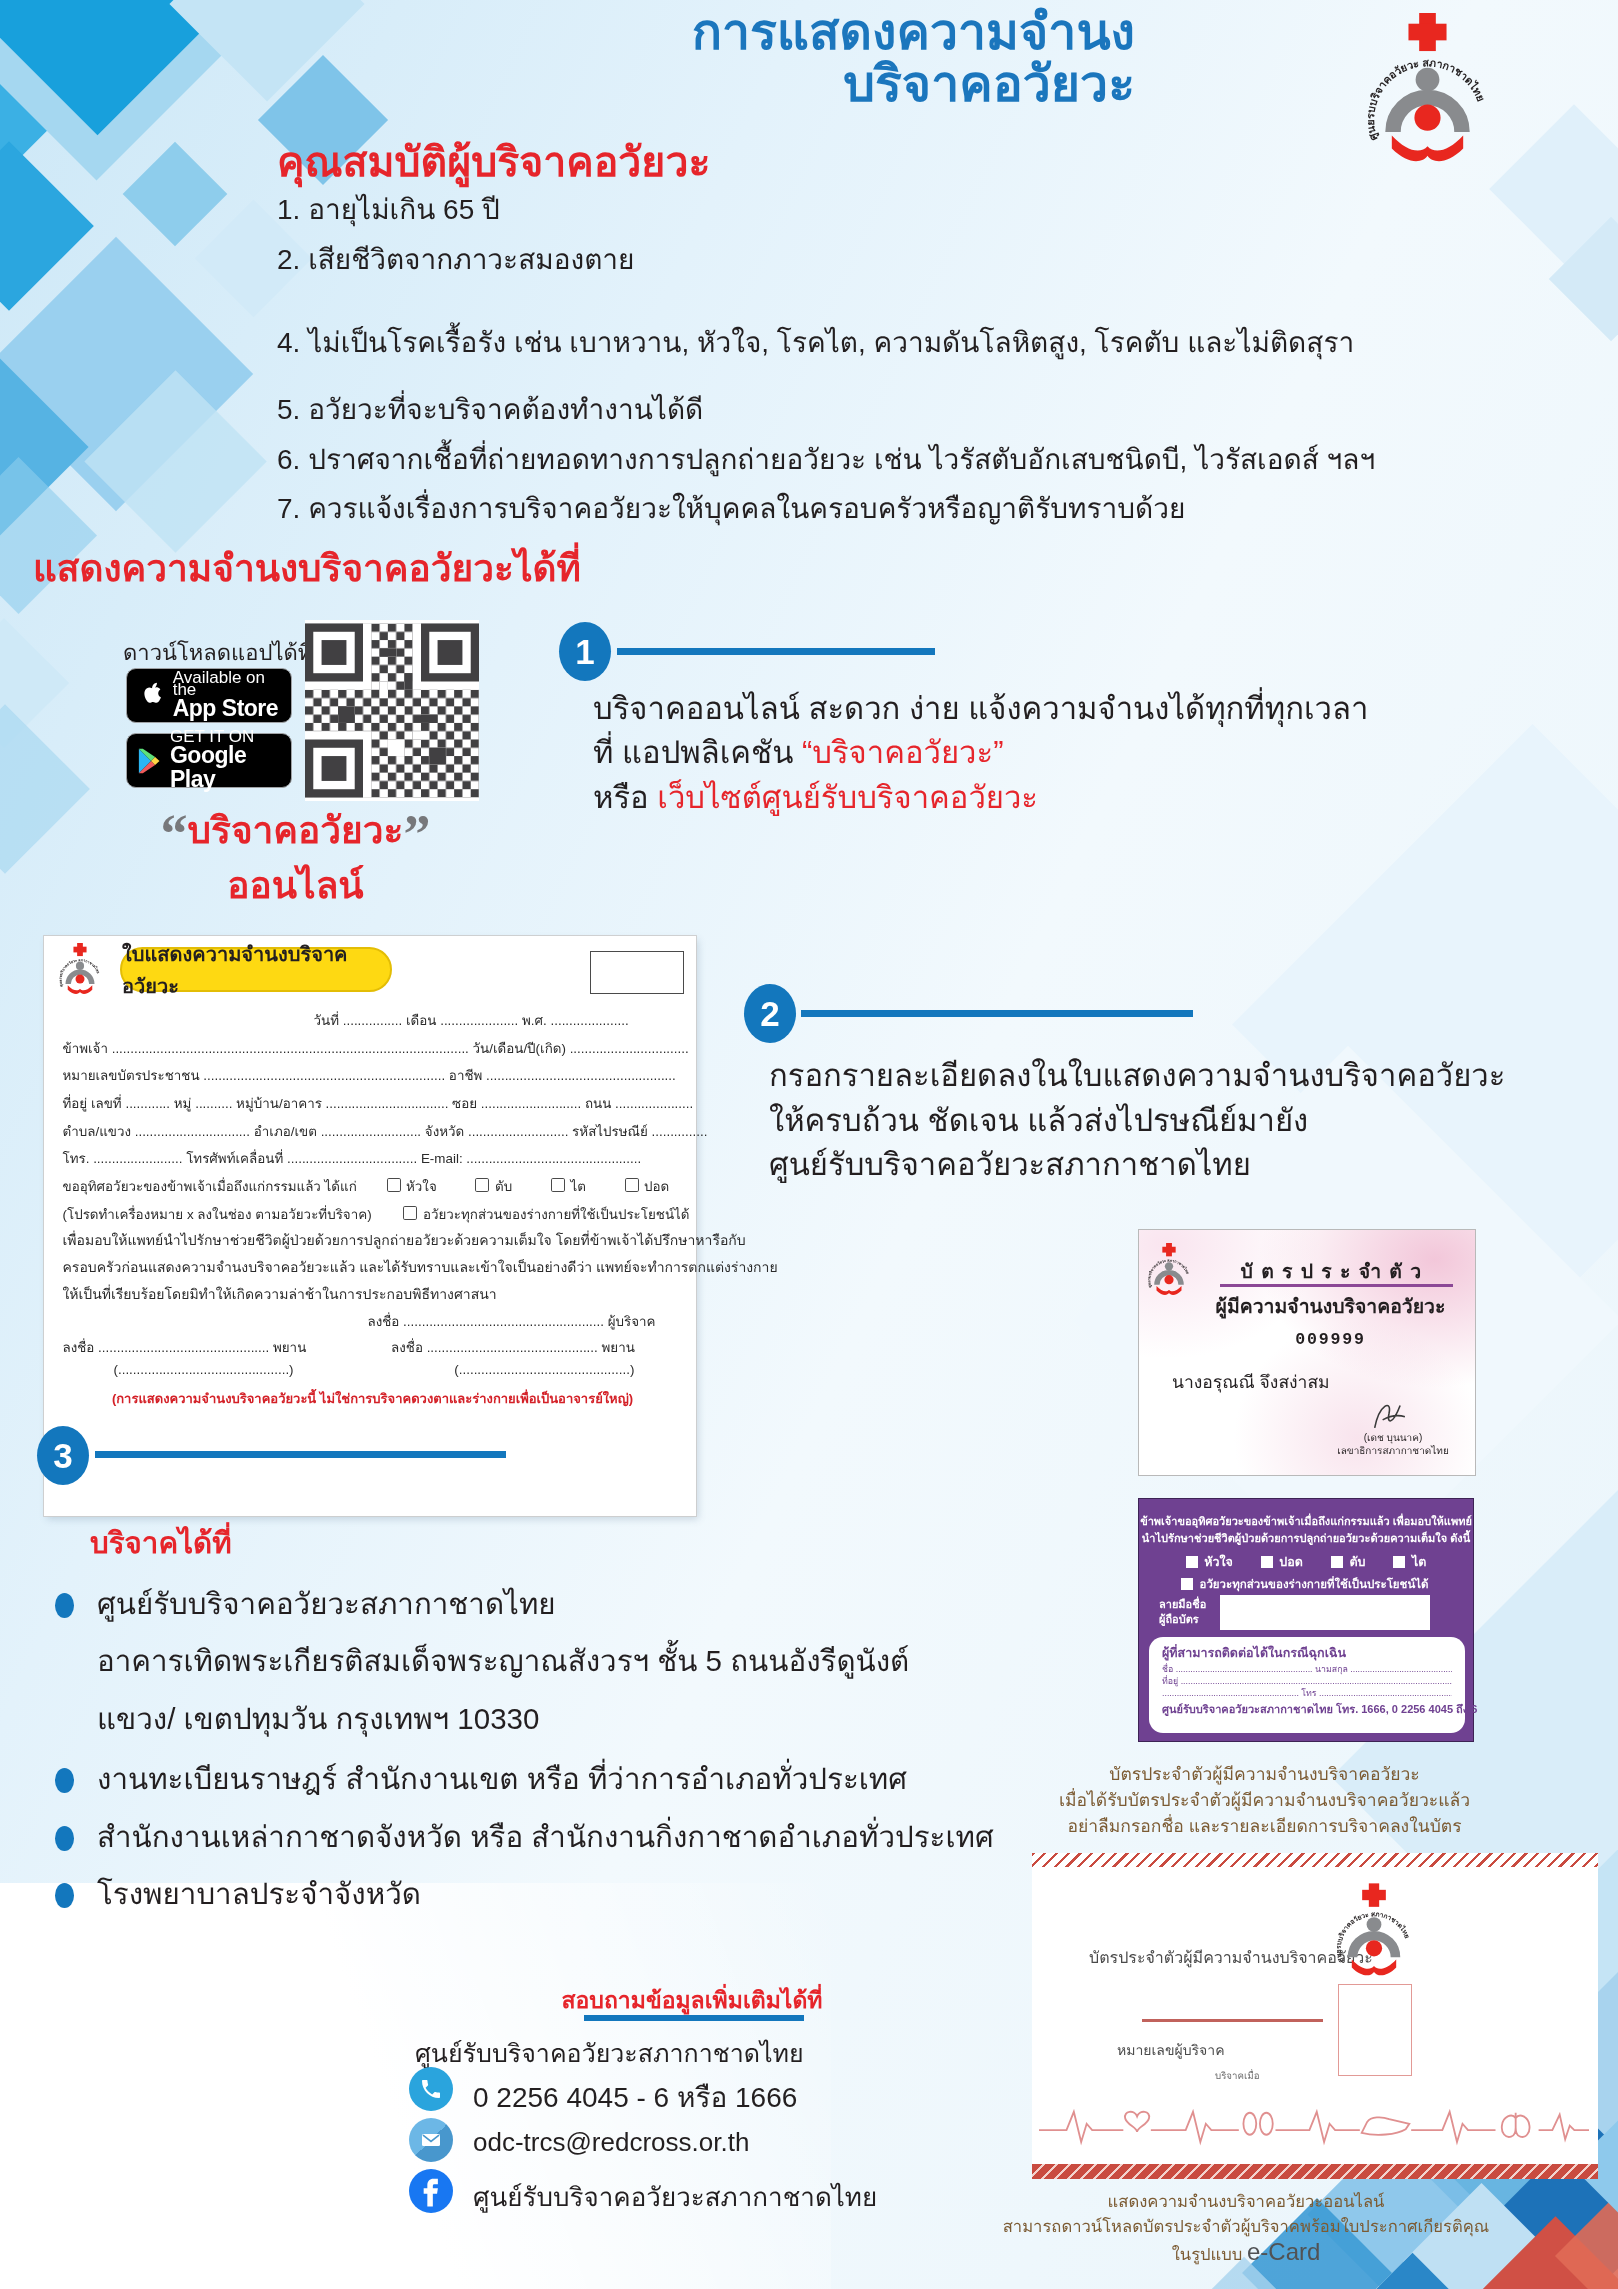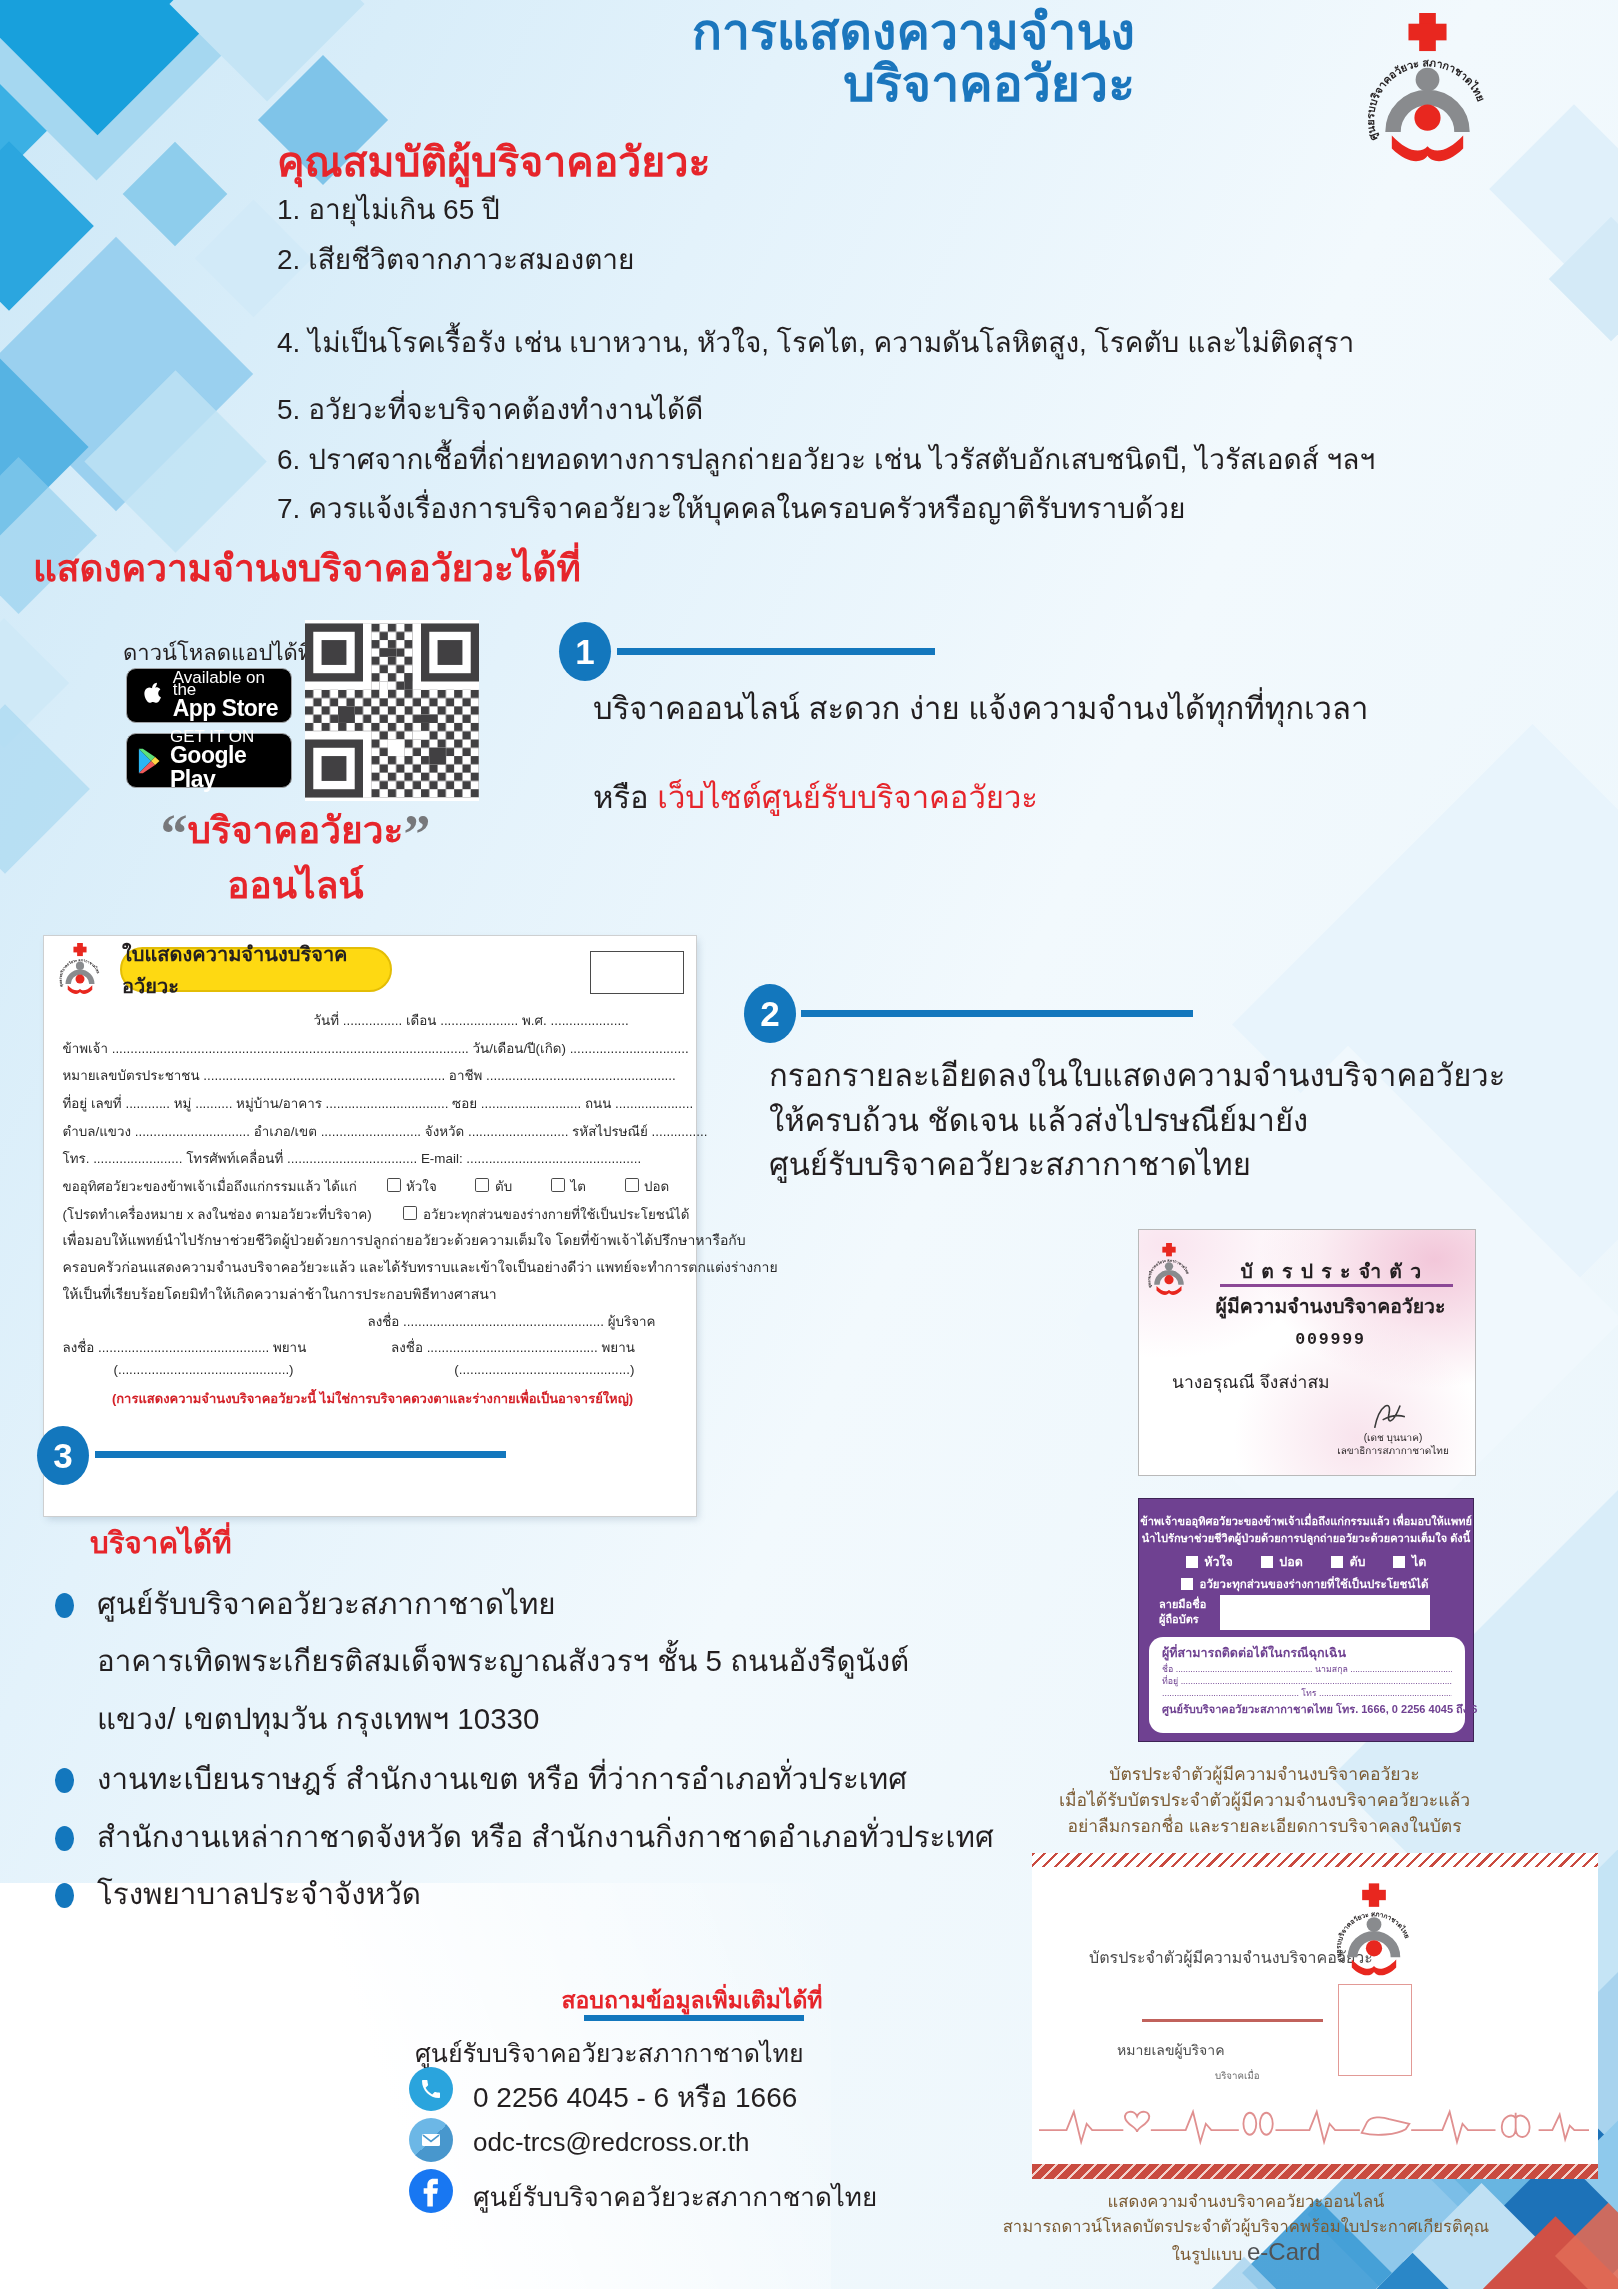--- a/index.html
+++ b/index.html
@@ -252,20 +252,23 @@
     </svg>
 
     <div id="quote">
       <div><span class="q">“</span><span>บริจาคอวัยวะ</span><span class="q">”</span></div>
       <div>ออนไลน์</div>
     </div>
 
     <div class="stepnum" style="left:559px;top:622px;">1</div>
     <div class="stepline" style="left:617px;top:648px;width:318px;"></div>
     <div class="stept" style="left:593px;top:683px;">บริจาคออนไลน์ สะดวก ง่าย แจ้งความจำนงได้ทุกที่ทุกเวลา</div>
+    <div class="stept" style="left:593px;top:727px;">
+      <span>ที่ แอปพลิเคชัน </span><span class="redpart">“บริจาคอวัยวะ”</span>
+    </div>
     <div class="stept" style="left:593px;top:772px;">
       <span>หรือ </span><span class="redpart">เว็บไซต์ศูนย์รับบริจาคอวัยวะ</span>
     </div>
 
     <div id="form-sheet">
       <svg style="position:absolute;left:14.8px;top:7.4px;" width="42" height="54" viewBox="0 0 100 132">
           <use href="#orglogo"></use>
         </svg>
       <div id="form-pill">ใบแสดงความจำนงบริจาคอวัยวะ</div>
       <div id="form-box"></div>

